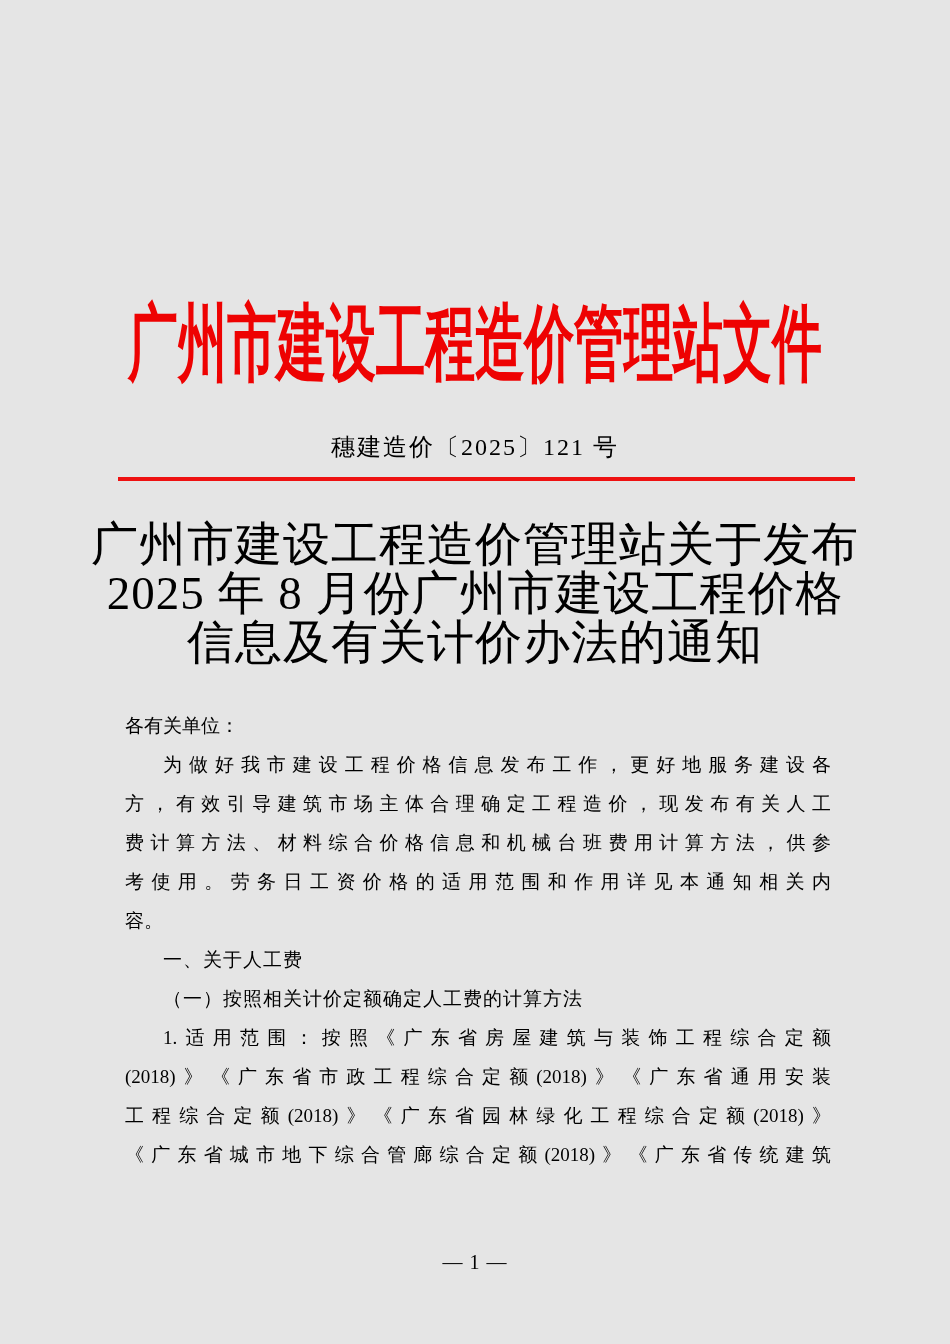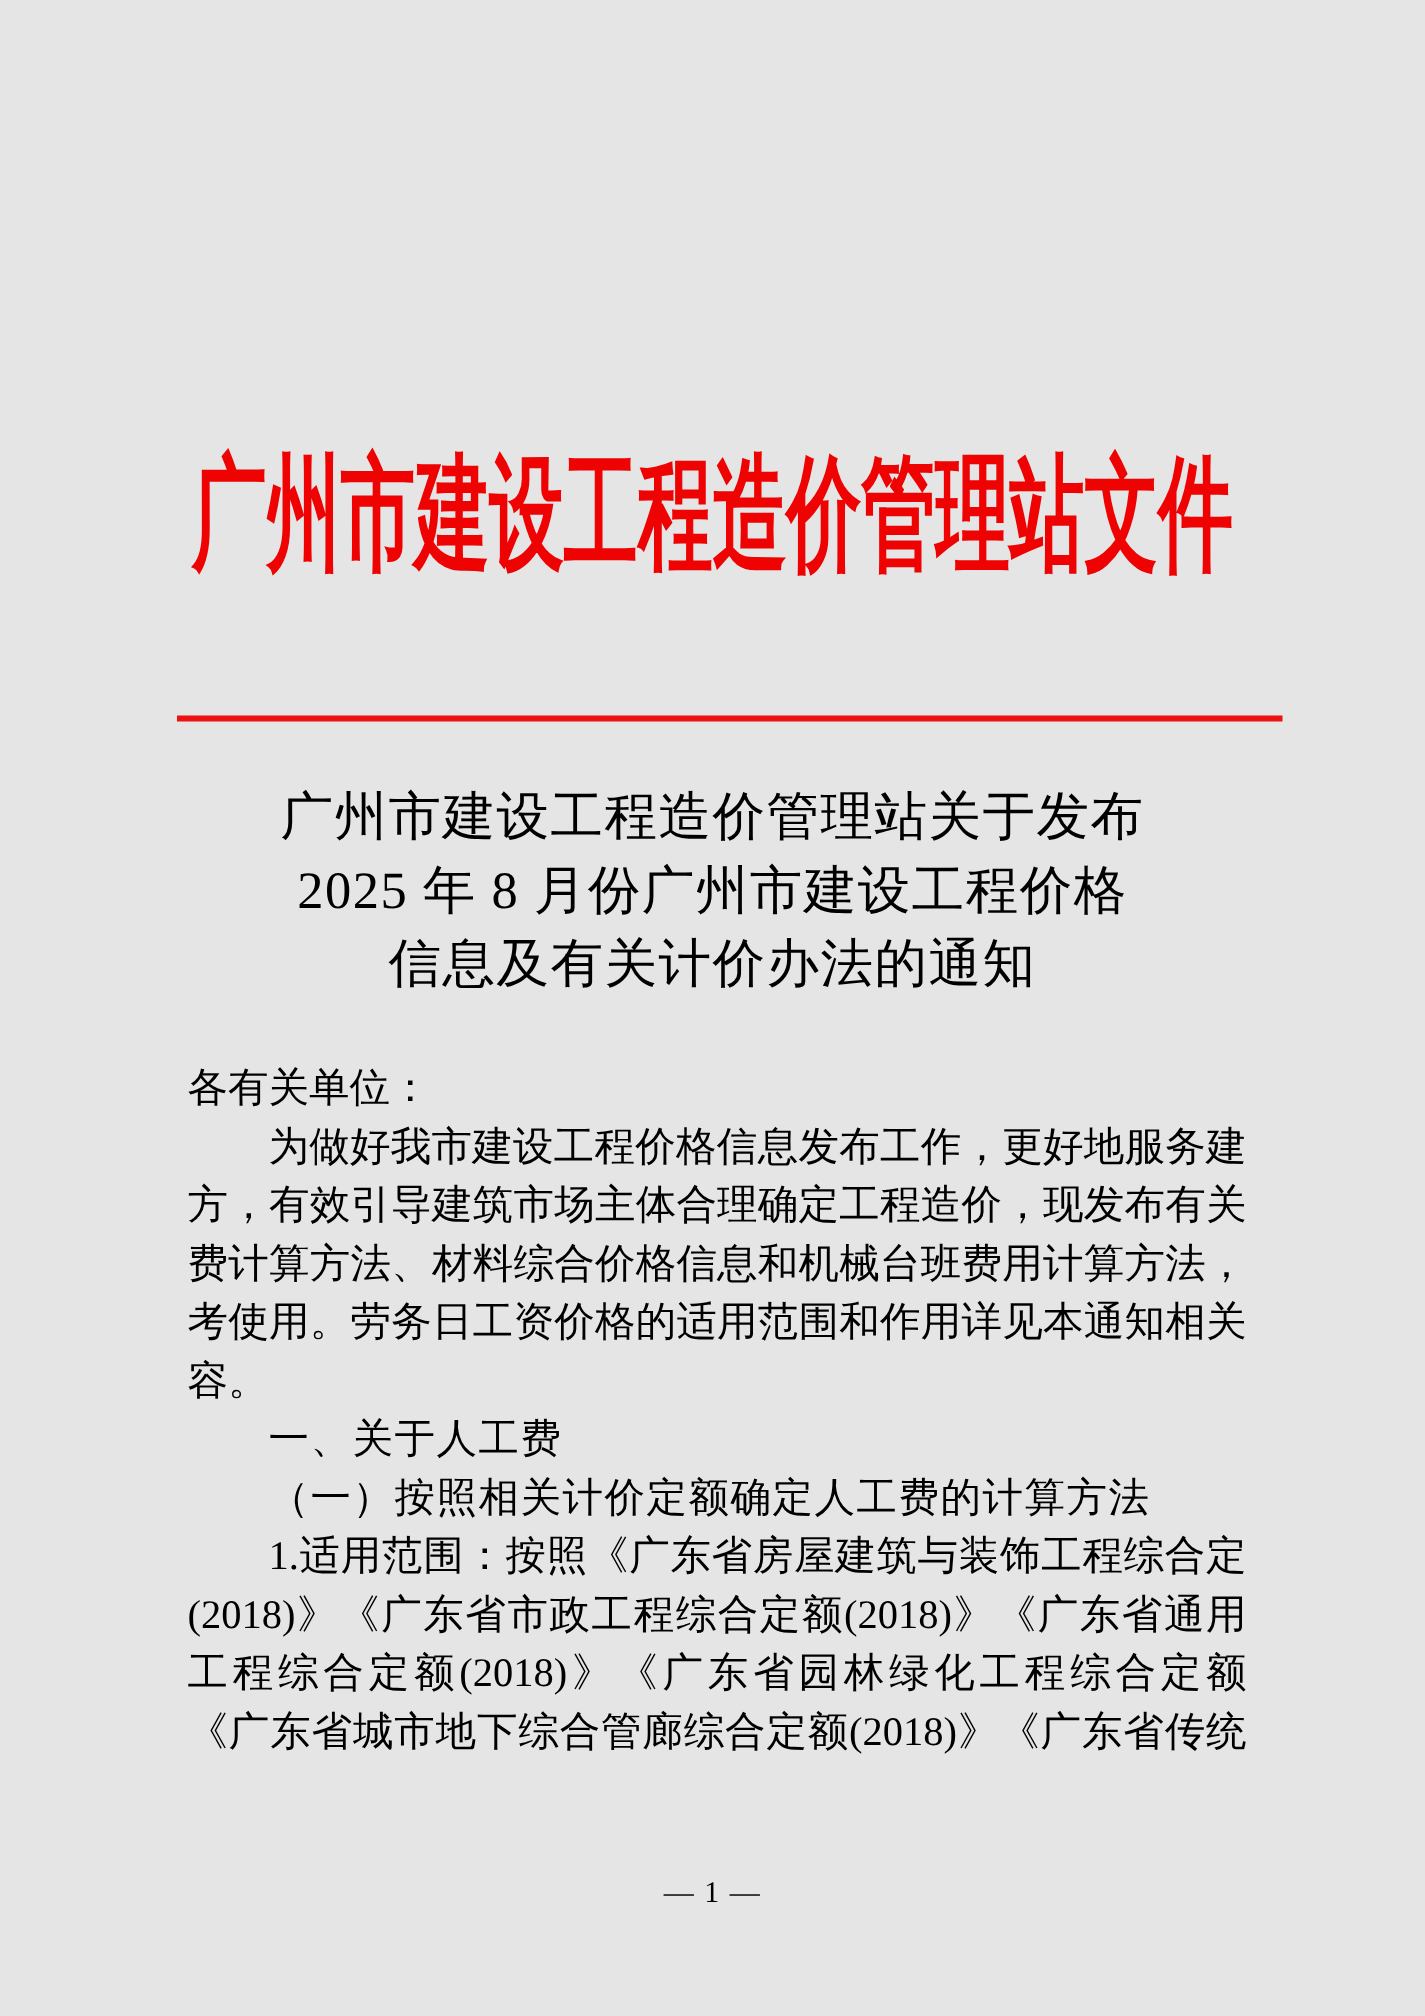--- a/index.html
+++ b/index.html
@@ -48,32 +48,32 @@
     width: 737px;
     height: 4px;
     background: #ee1111;
   }
   .notice-title {
     position: absolute;
     top: 520px;
     left: 0;
     width: 100%;
     text-align: center;
-    font-size: 35px;
+    font-size: 47px;
     line-height: 49px;
     font-weight: normal;
     color: #000000;
   }
   .notice-title .t-line { letter-spacing: 1px; }
   .body-block {
     position: absolute;
     top: 706px;
     left: 125px;
     width: 706px;
-    font-size: 27px;
+    font-size: 19px;
     color: #000000;
   }
   .body-line {
     height: 39px;
     line-height: 39px;
     white-space: nowrap;
     text-align: left;
   }
   .body-line.justify {
     white-space: normal;
@@ -103,20 +103,21 @@
     letter-spacing: 1px;
   }
 </style>
 </head>
 <body>
 
 <div class="page">
 
   <div class="letterhead-title">广州市建设工程造价管理站文件</div>
 
+  <div class="doc-number">穗建造价〔2025〕121 号</div>
 
   <div class="red-divider"></div>
 
   <div class="notice-title">
     <div class="t-line">广州市建设工程造价管理站关于发布</div>
     <div class="t-line">2025 年 8 月份广州市建设工程价格</div>
     <div class="t-line">信息及有关计价办法的通知</div>
   </div>
 
   <div class="body-block">

